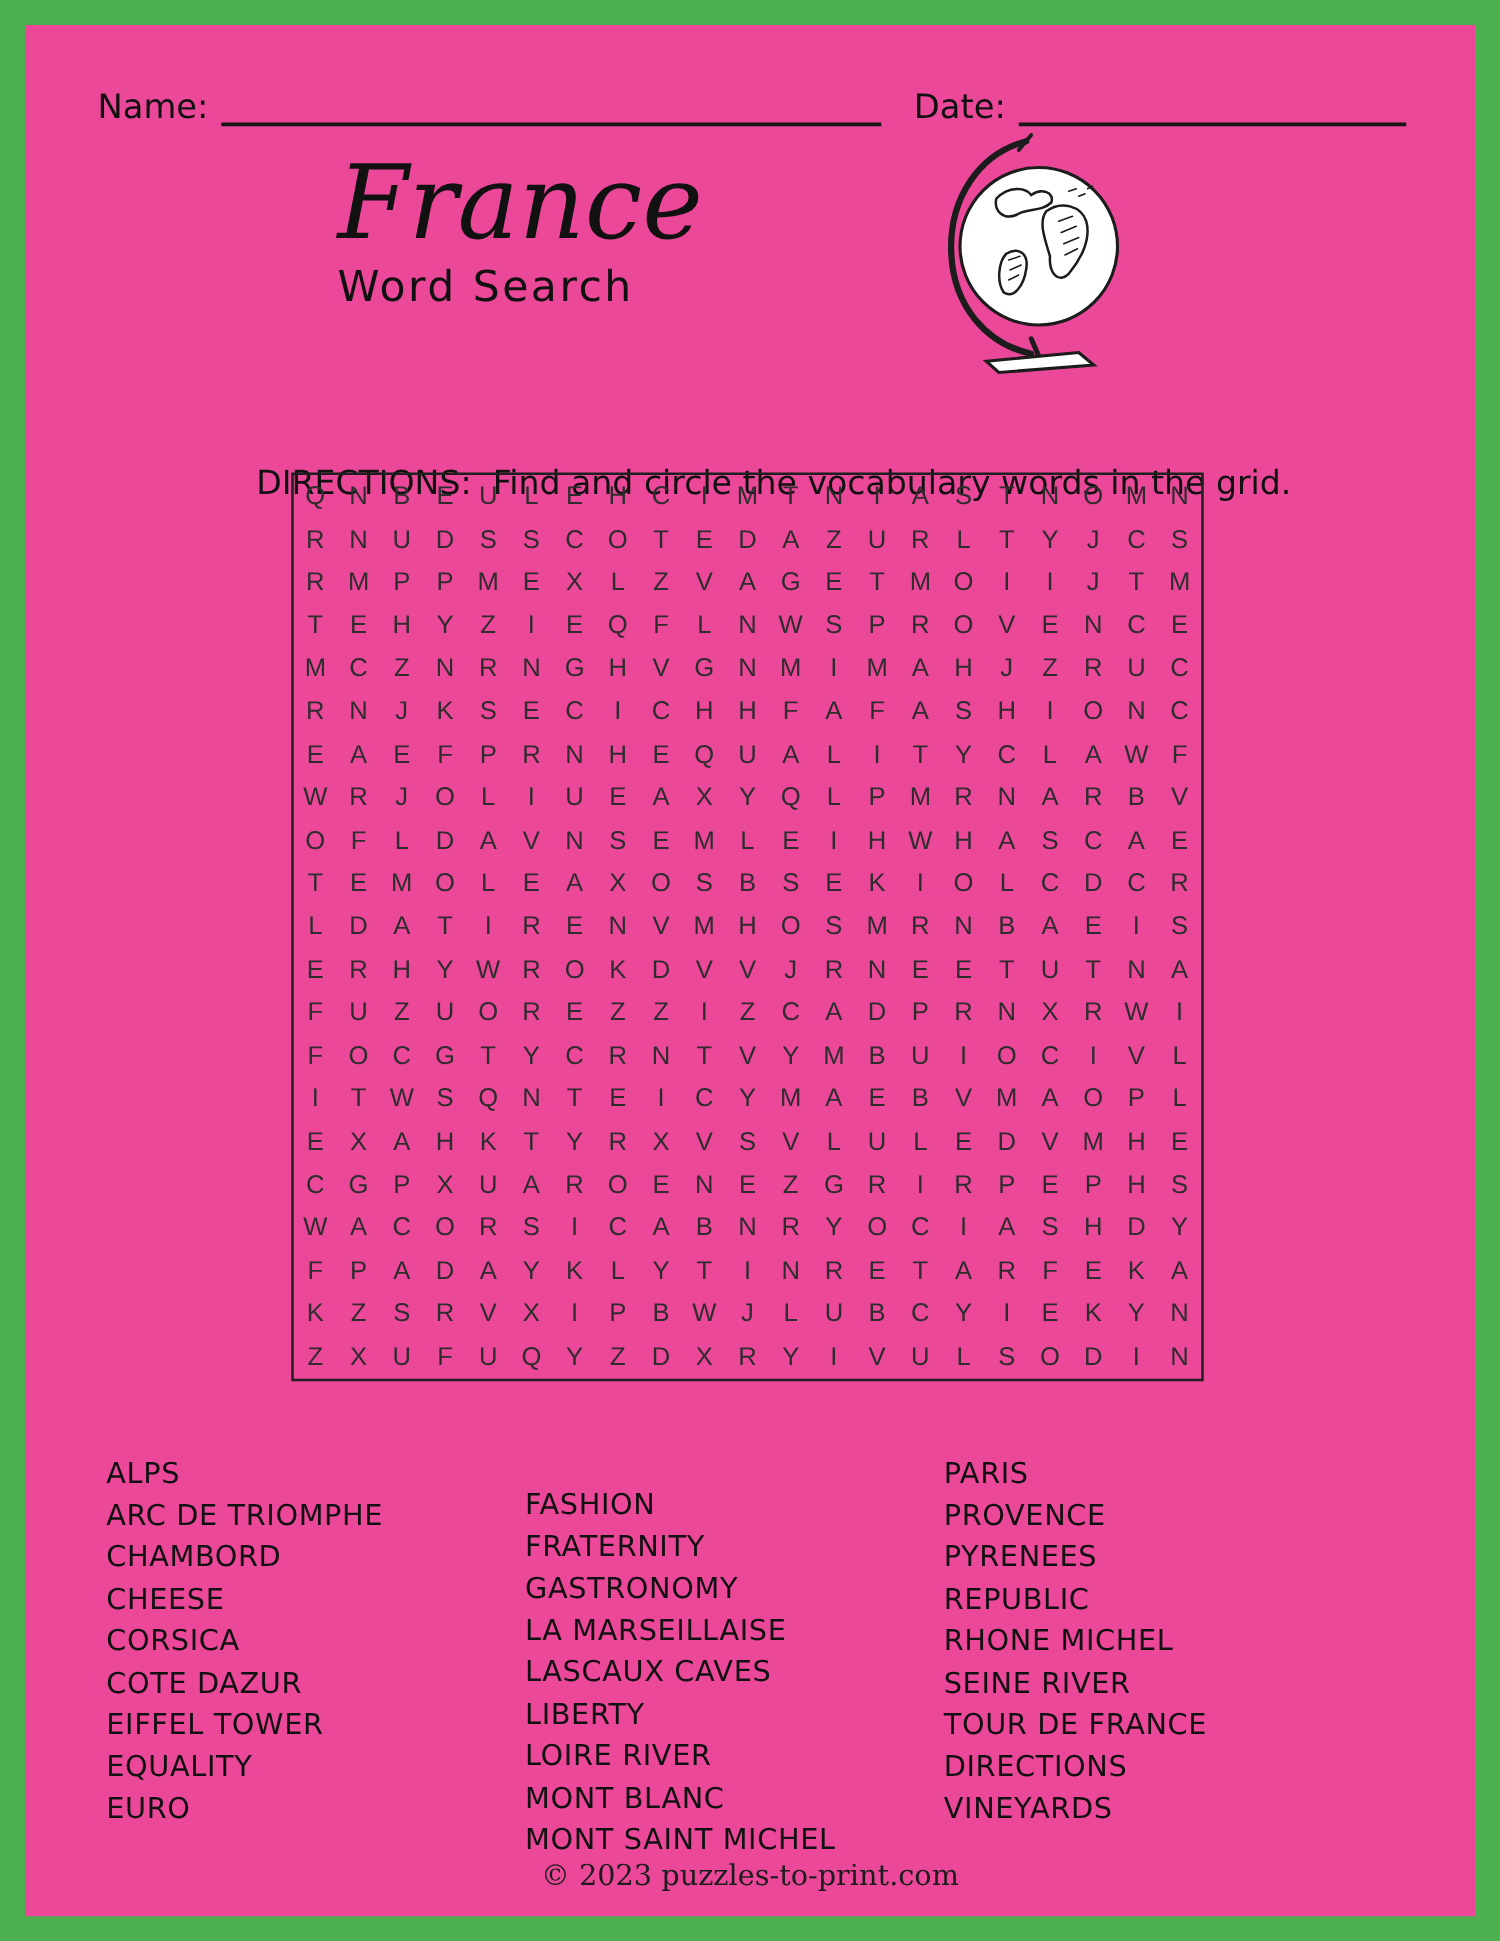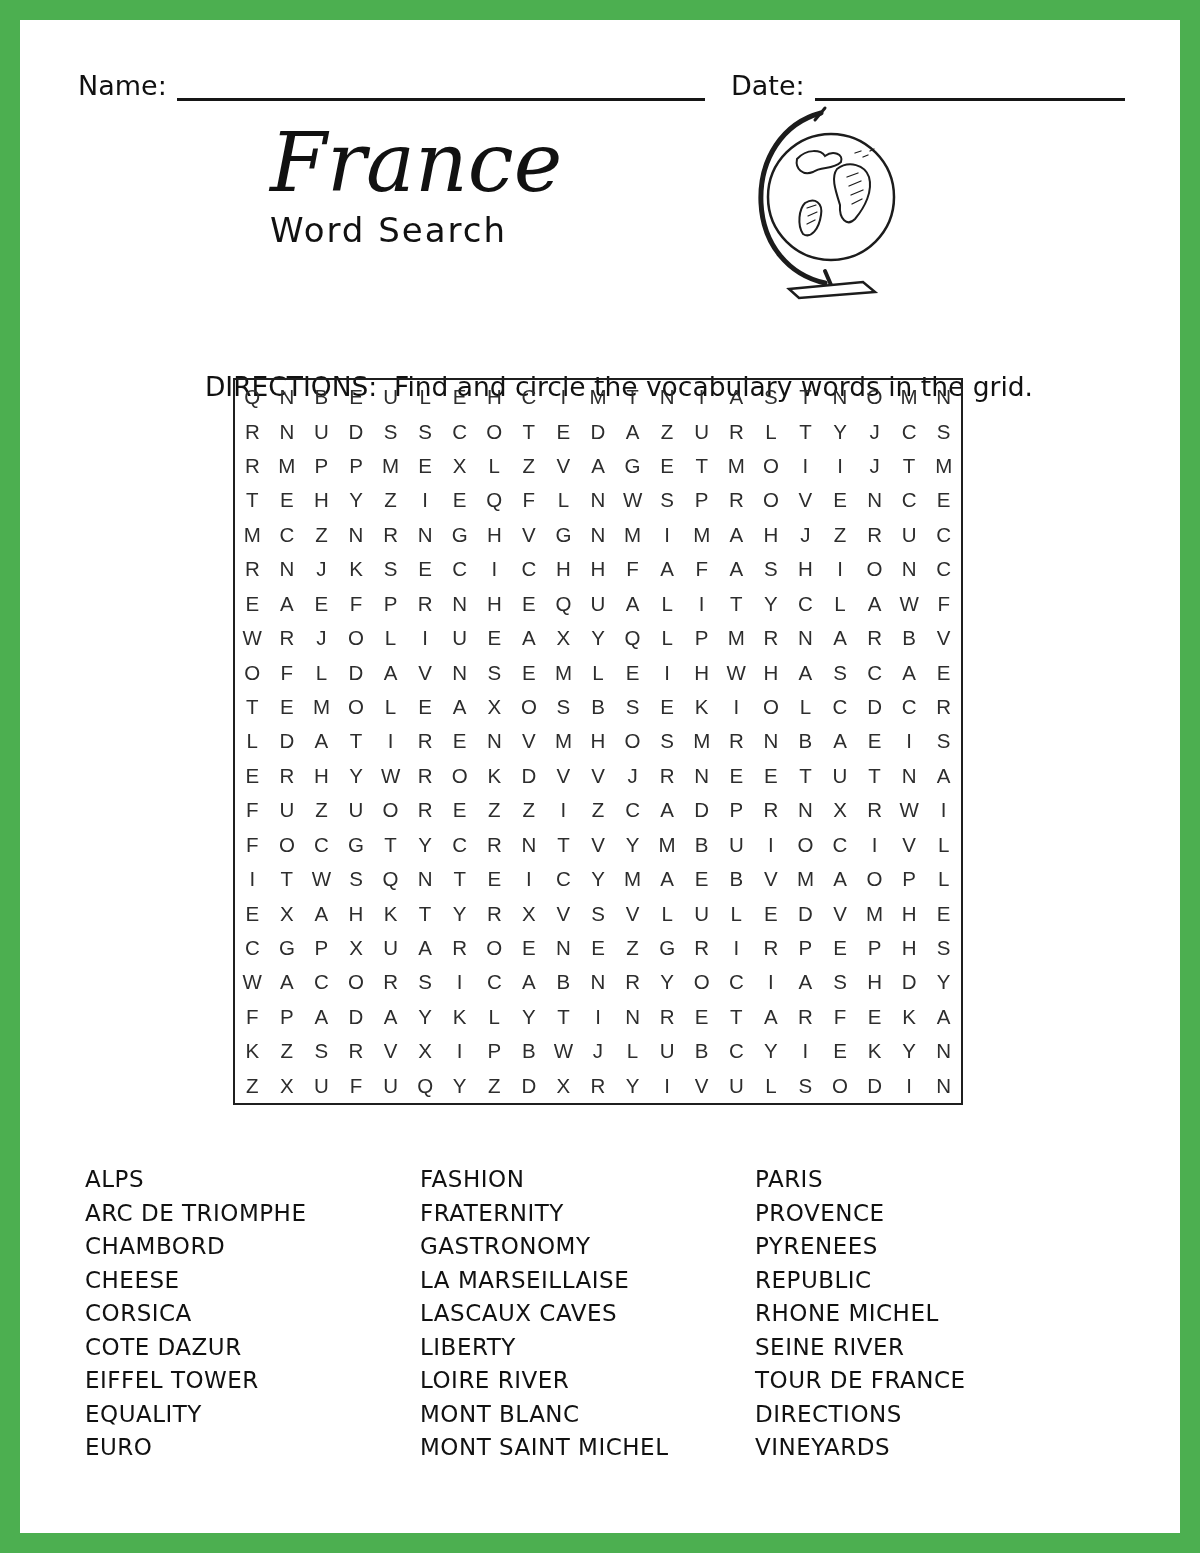--- a/index.html
+++ b/index.html
@@ -63,34 +63,34 @@
     font-family:"Liberation Sans","DejaVu Sans",sans-serif;
     font-size:20.5px;color:#2d2d2d;
   }
   
   .word-list-col{
     position:absolute;top:1143px;width:360px;
     text-align:left;font-size:23px;line-height:33.5px;
     letter-spacing:0.5px;
   }
   .col-1{left:65px;}
-  .col-2{left:400px;}
+  .col-2{left:400px;margin-top:25px;}
   .col-3{left:735px;}
   
   .footer{
     position:absolute;top:1468px;left:0;right:0;
     text-align:center;
     font-family:"DejaVu Serif","Liberation Serif",serif;
     font-size:23px;color:#1c1c1c;
   }
 </style>
 </head>
 <body>
 
-<div class="page" style="border-color: rgb(76, 175, 80); background: #ffffff;">
+<div class="page" style="border-color: rgb(76, 175, 80); background: #ec4899;">
 
   <div class="header-row">
     <span>Name:</span>
     <span class="write-line name-line"></span>
     <span class="date-label">Date:</span>
     <span class="write-line date-line"></span>
   </div>
 
   <div class="title-block">
     <h1 class="title-main">France</h1>
@@ -593,14 +593,15 @@
       <div class="word-item">PROVENCE</div>
       <div class="word-item">PYRENEES</div>
       <div class="word-item">REPUBLIC</div>
       <div class="word-item">RHONE MICHEL</div>
       <div class="word-item">SEINE RIVER</div>
       <div class="word-item">TOUR DE FRANCE</div>
       <div class="word-item">DIRECTIONS</div>
       <div class="word-item">VINEYARDS</div>
     </div>
 
+  <div class="footer">© 2023 puzzles-to-print.com</div>
 
 </div>
 
 </body></html>

